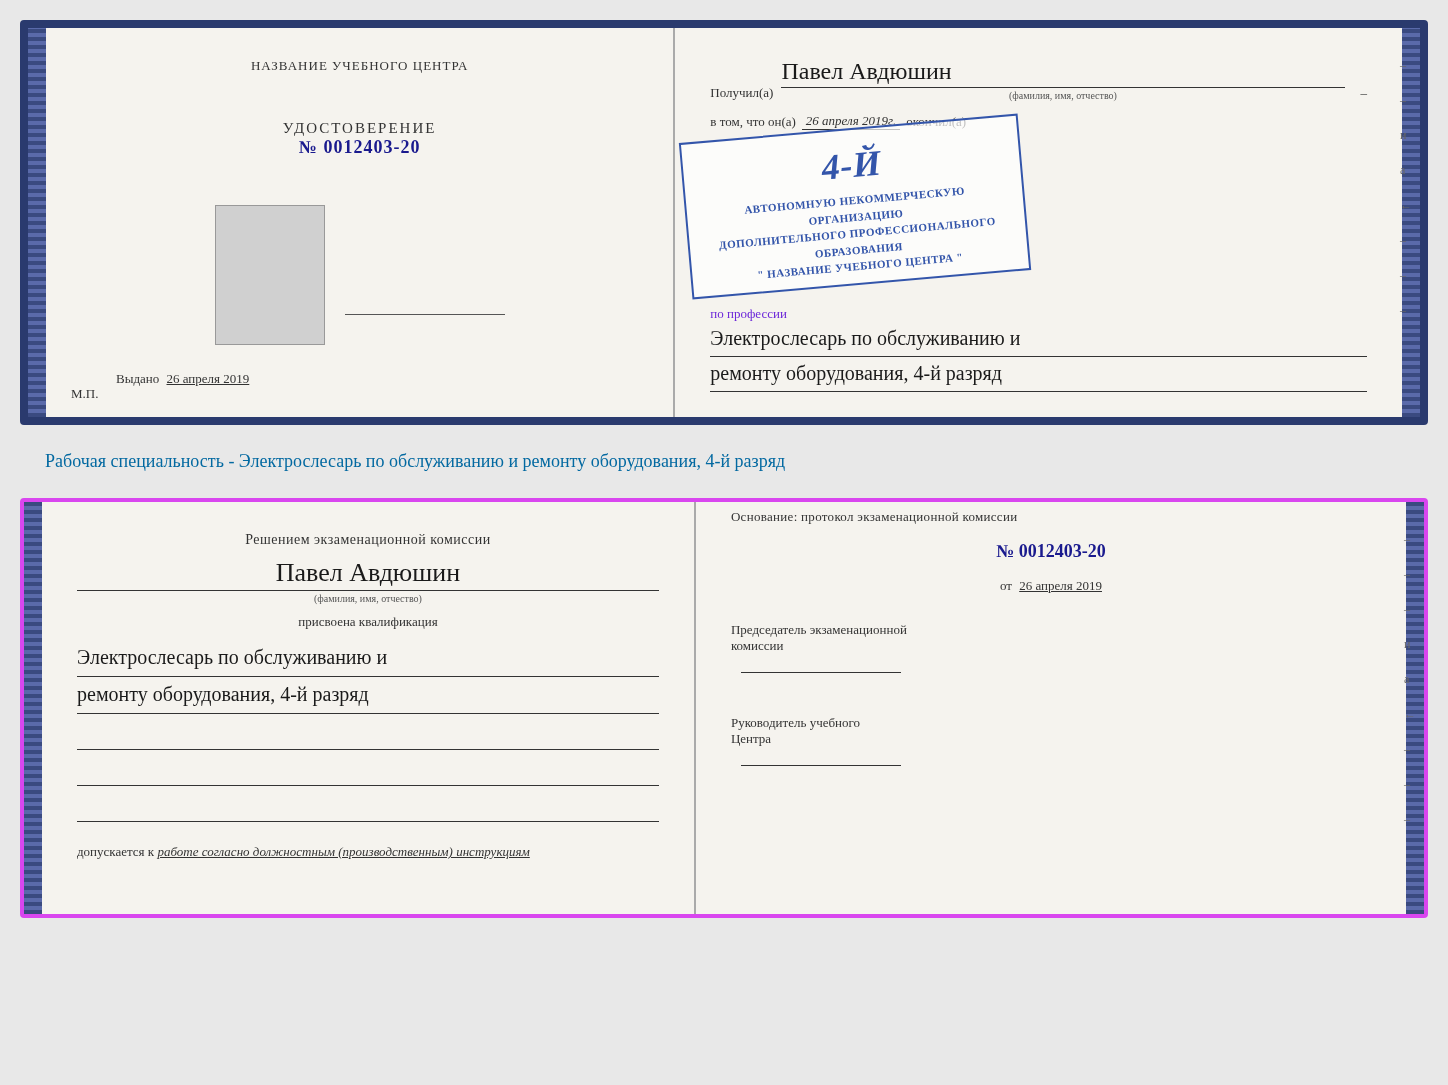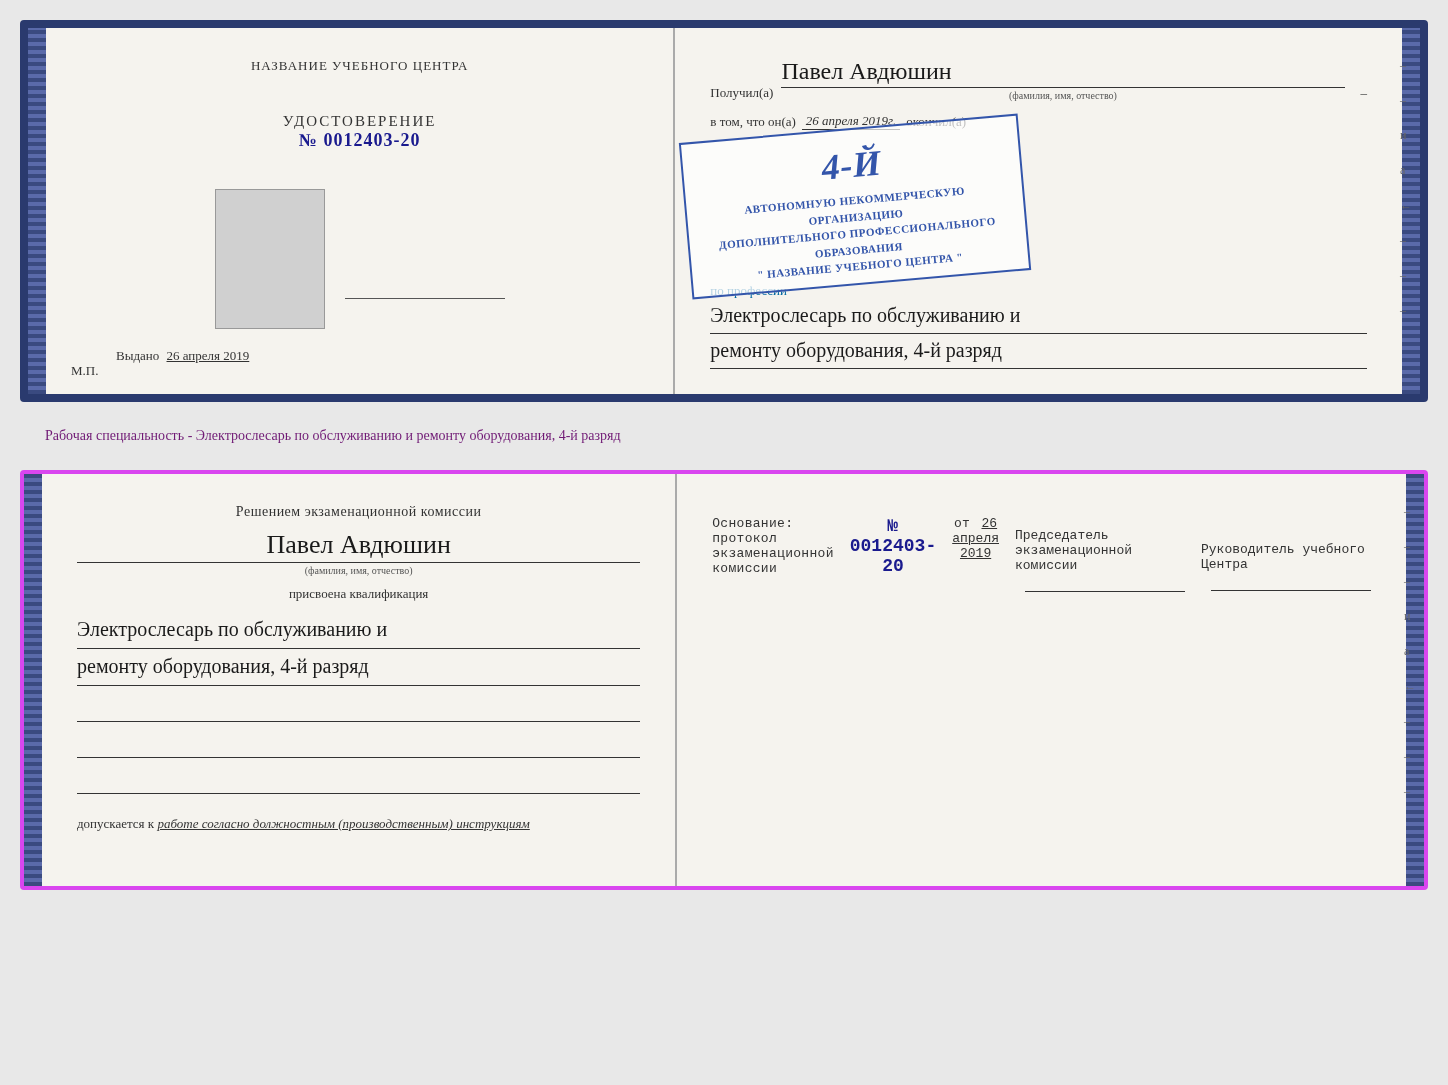--- a/index.html
+++ b/index.html
@@ -178,22 +178,22 @@
     }
     .stamp-box .grade {
       font-size: 36px;
       font-weight: bold;
       font-style: italic;
       color: #3355aa;
     }
 
     .po-professii {
       font-size: 13px;
-      color: #0369a1;
-      margin-top: 1px;
+      color: #6d28d9;
+      margin-top: 24px;
     }
     .profession-written {
       font-size: 20px;
       font-family: 'Segoe Script', 'Brush Script MT', cursive;
       color: #1a1a1a;
       border-bottom: 1px solid #333;
       padding-bottom: 2px;
       line-height: 1.6;
     }
 
@@ -204,22 +204,22 @@
       display: flex;
       flex-direction: column;
       gap: 20px;
       font-size: 12px;
       color: #666;
     }
 
     
     .middle-text {
       padding: 8px 25px;
-      font-size: 14px;
-      color: #701a75;
+      font-size: 18px;
+      color: #0369a1;
       background: #e8e8e8;
     }
 
     
     .document-bottom {
       display: flex;
       background: #f5f3ee;
       border: 4px solid #d946ef;
       border-radius: 4px;
       min-height: 420px;
@@ -231,25 +231,24 @@
       flex: 1;
       padding: 30px 35px;
       border-right: 2px solid #aaa;
       display: flex;
       flex-direction: column;
       gap: 10px;
     }
 
     .doc-bottom-right {
       flex: 1.1;
-      padding: 42px 35px;
-      display: flex;
-      flex-direction: row;
+      padding: 7px 35px;
+      display: flex;
+      flex-direction: column;
       gap: 16px;
-      font-family: Liberation Mono, monospace;
     }
 
     .resheniem-text {
       font-size: 14px;
       color: #333;
       text-align: center;
       letter-spacing: 0.5px;
     }
     .name-written-large {
       font-size: 26px;

